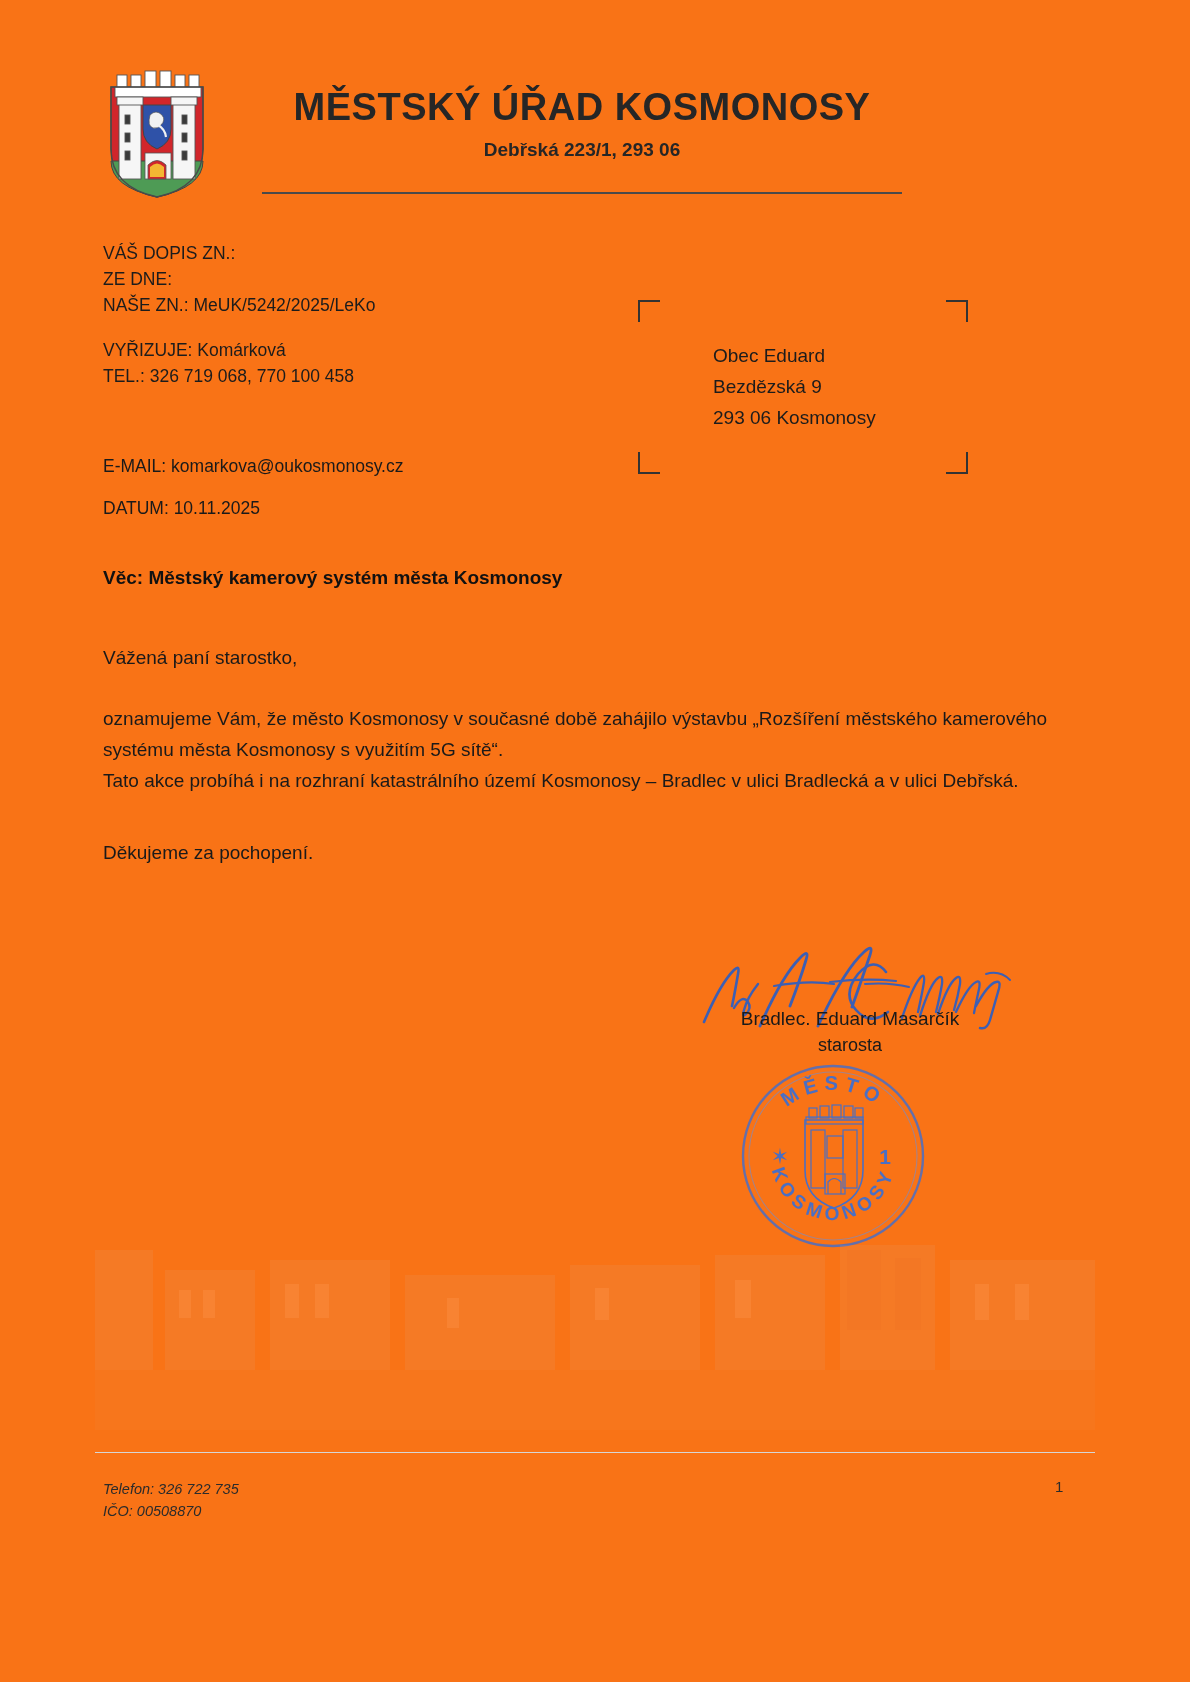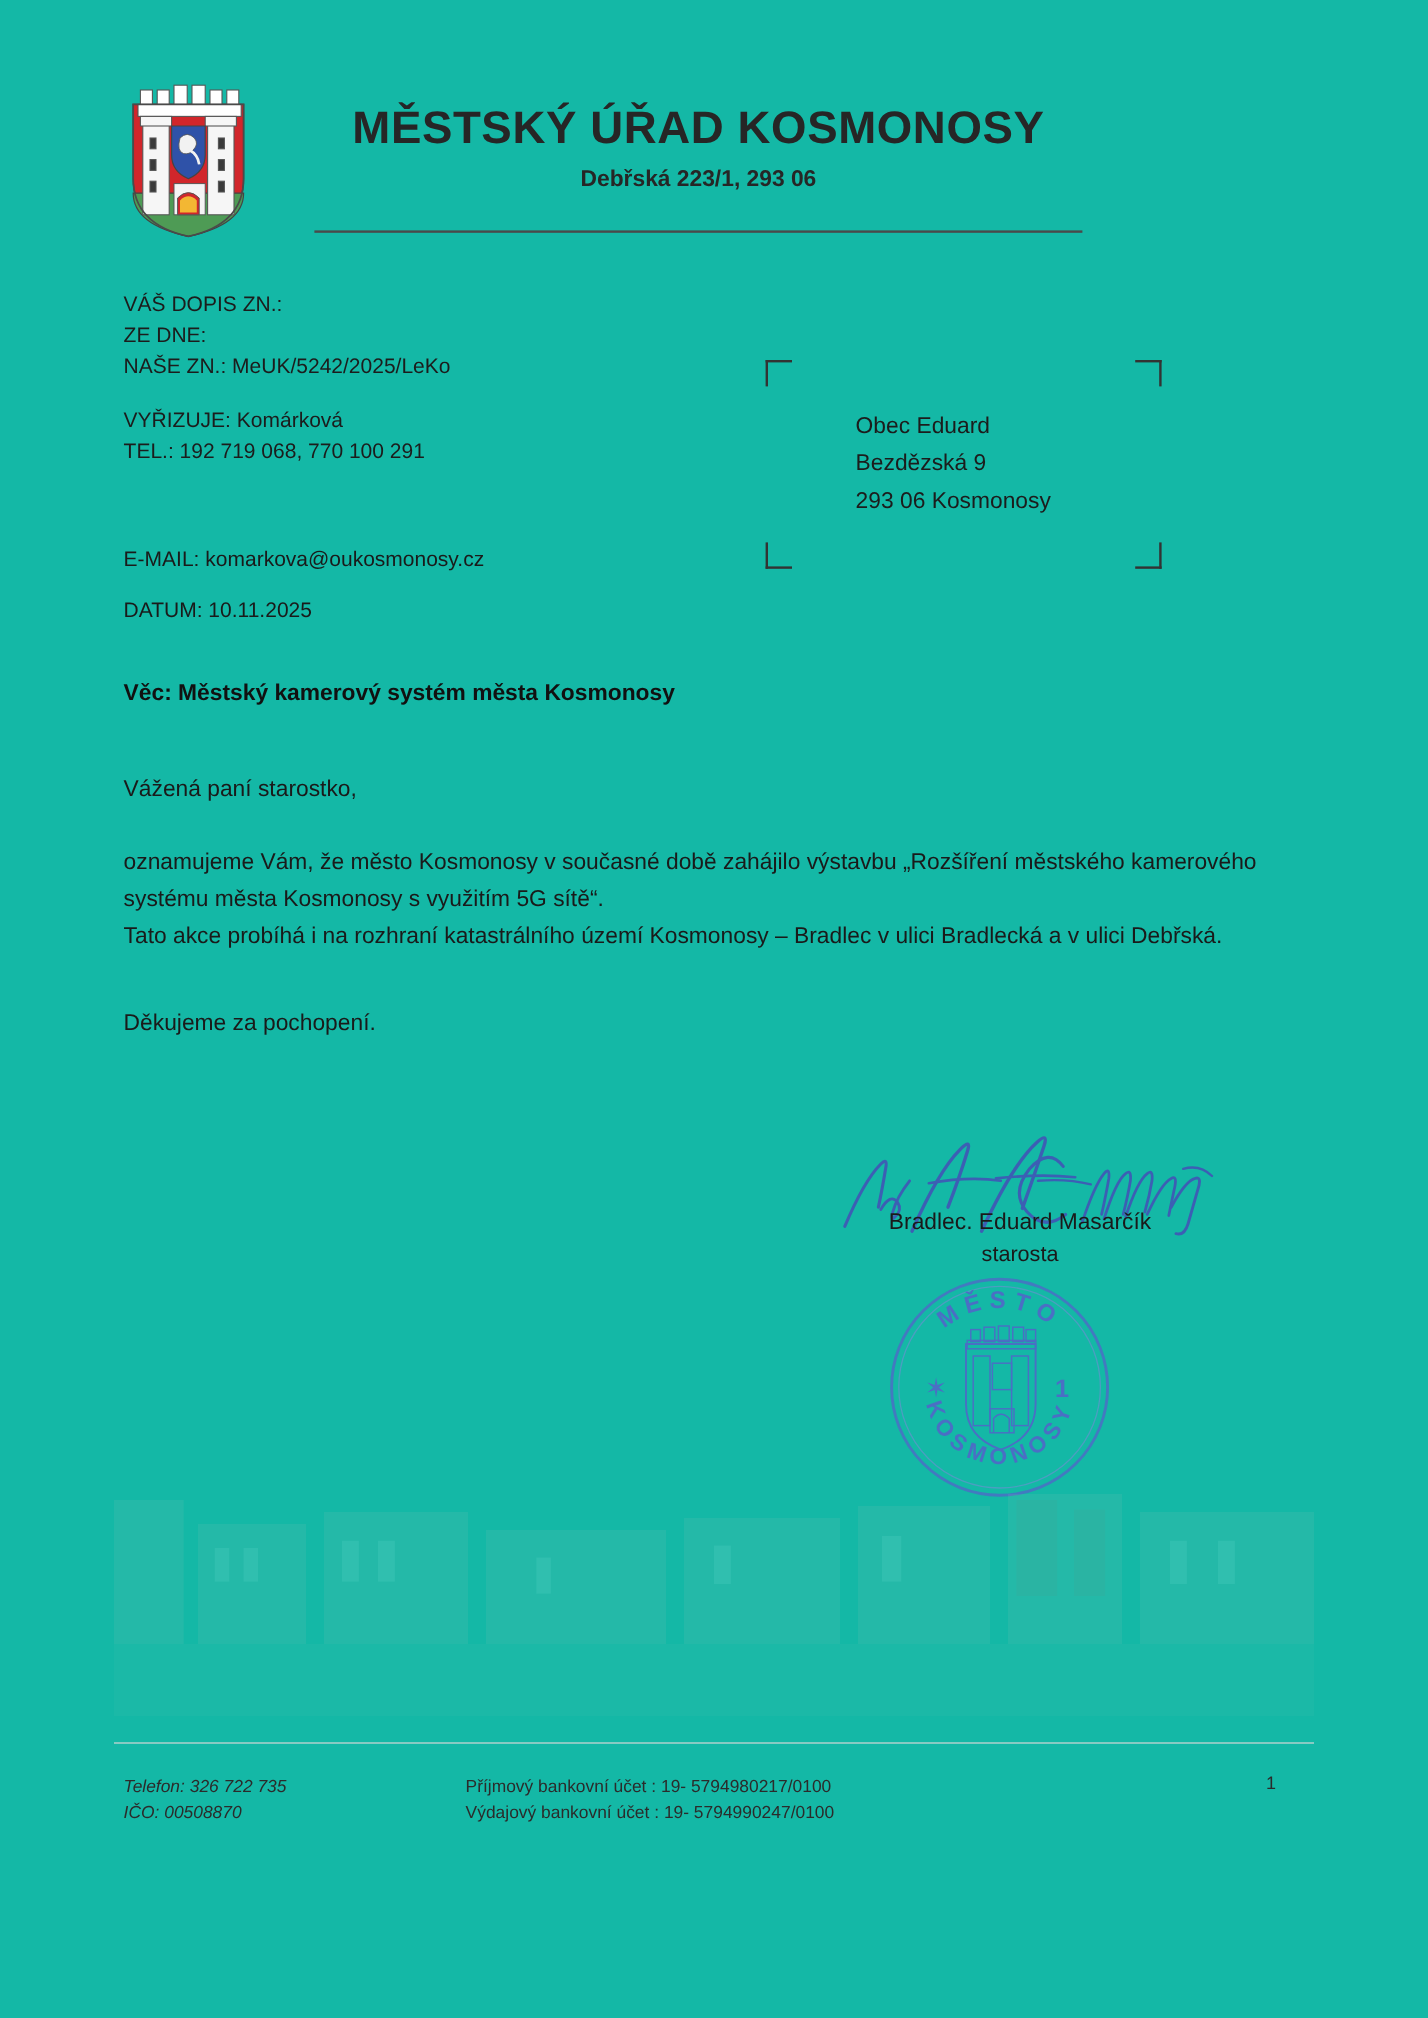--- a/index.html
+++ b/index.html
@@ -10,21 +10,21 @@
   body {
     width: 1190px; height: 1682px;
     font-family: "Liberation Sans", sans-serif;
     color: #1a1a1a;
     position: relative;
     overflow: hidden;
   }
   .page {
     position: absolute;
     inset: 0;
-    background: #14b8a6;
+    background: #f97316;
   }
 
   
   .header {
     position: absolute;
     left: 0; top: 0; width: 1190px; height: 210px;
   }
   .crest {
     position: absolute;
     left: 103px; top: 57px;
@@ -251,21 +251,21 @@
     </div>
     <div class="header-rule"></div>
   </div>
 
   <div class="meta">
     <div class="meta-line">VÁŠ DOPIS ZN.:</div>
     <div class="meta-line">ZE DNE:</div>
     <div class="meta-line">NAŠE ZN.: MeUK/5242/2025/LeKo</div>
     <div class="meta-gap"></div>
     <div class="meta-line">VYŘIZUJE: Komárková</div>
-    <div class="meta-line">TEL.: 192 719 068, 770 100 291</div>
+    <div class="meta-line">TEL.: 326 719 068, 770 100 458</div>
   </div>
 
   <div class="email-line">E-MAIL: komarkova@oukosmonosy.cz</div>
   <div class="date-line">DATUM: 10.11.2025</div>
 
   <div class="addr-marks">
     <div class="mk mk-tl"></div>
     <div class="mk mk-tr"></div>
     <div class="mk mk-bl"></div>
     <div class="mk mk-br"></div>
@@ -377,20 +377,16 @@
     </svg>
   </div>
 
   <div class="footer-rule"></div>
 
   <div class="footer">
     <div class="foot-left">
       <div>Telefon: 326 722 735</div>
       <div>IČO: 00508870</div>
     </div>
-    <div class="foot-mid">
-      <div>Příjmový bankovní účet :  19- 5794980217/0100</div>
-      <div>Výdajový bankovní účet :  19- 5794990247/0100</div>
-    </div>
     <div class="foot-page">1</div>
   </div>
 
 </div>
 
 </body></html>

